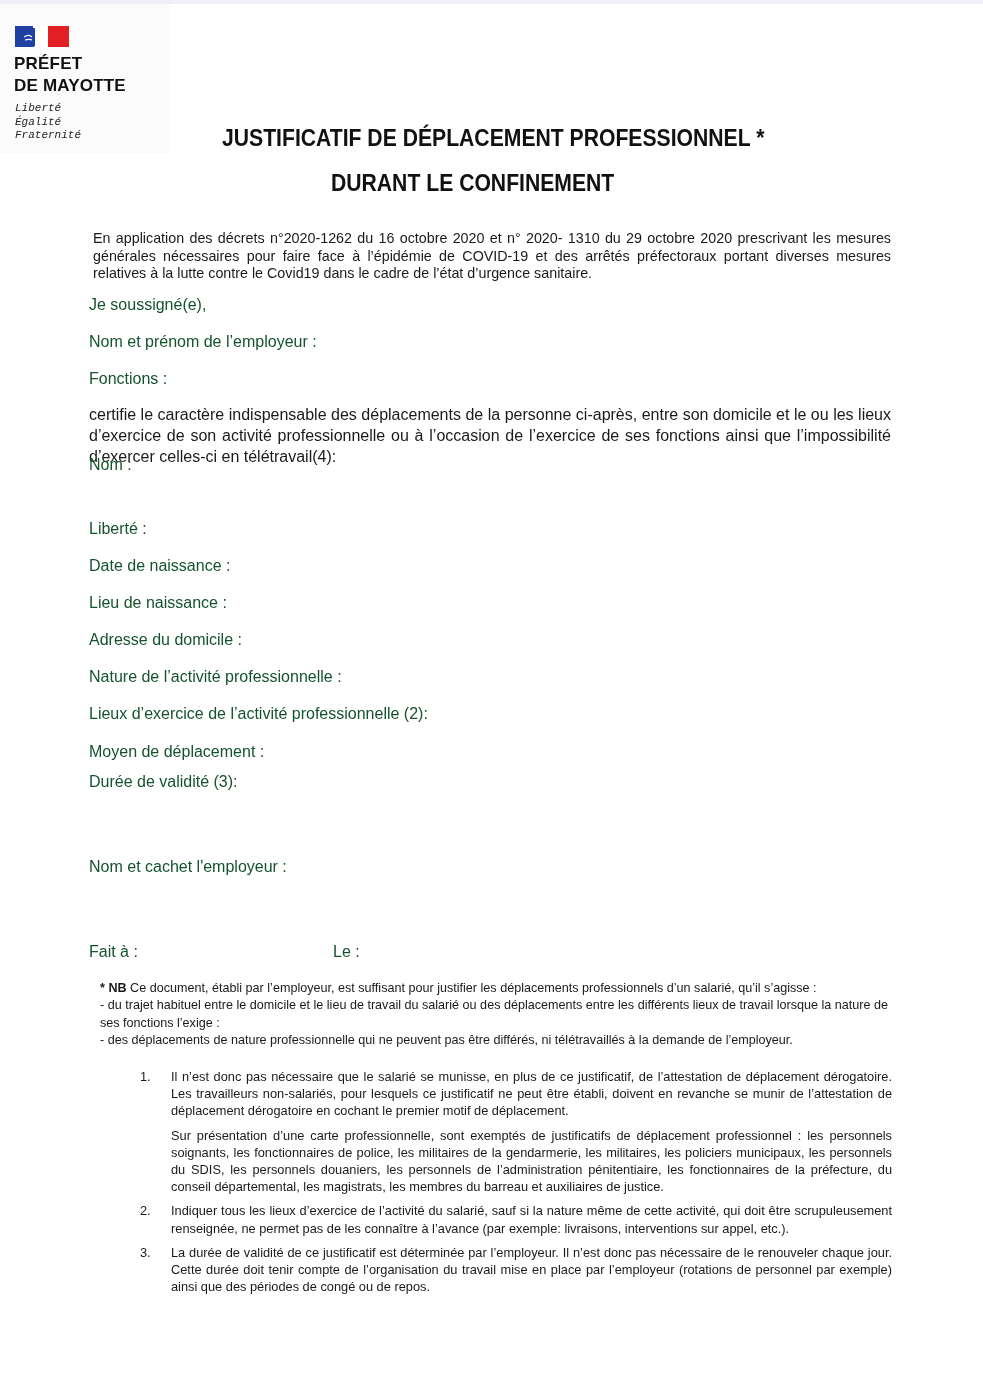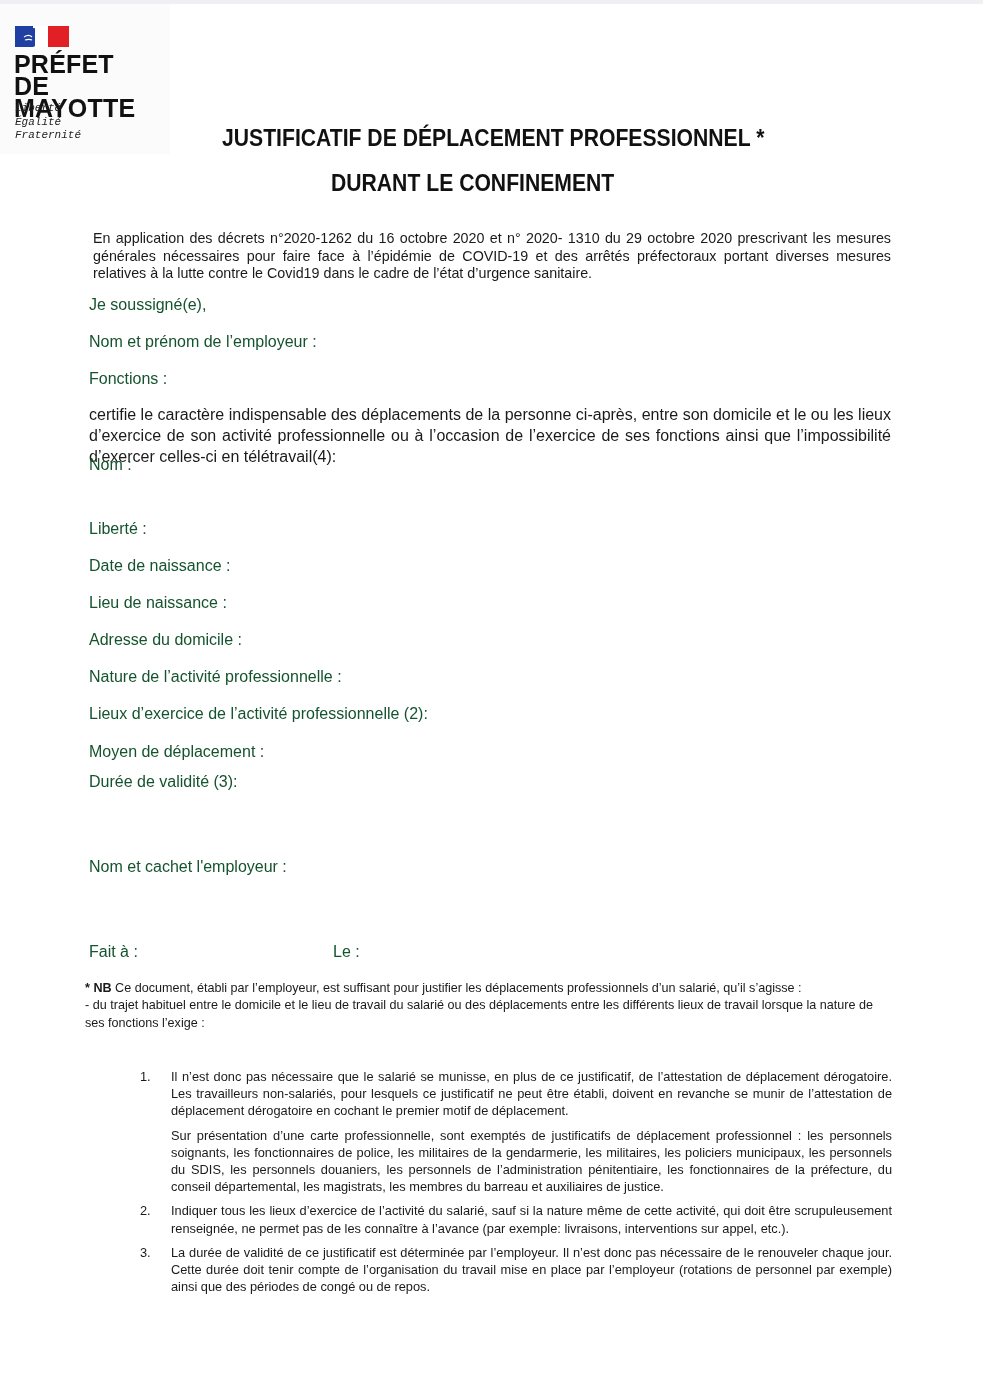--- a/index.html
+++ b/index.html
@@ -5,33 +5,33 @@
   html, body { margin: 0; padding: 0; }
   body {
     width: 983px; height: 1397px; overflow: hidden;
     background: #ffffff; position: relative;
     font-family: "DejaVu Sans Condensed", "Liberation Sans Narrow", "Liberation Sans", sans-serif;
     color: #1a1a1a;
   }
   .top-strip { position: absolute; left: 0; top: 0; width: 983px; height: 4px; background: #eef0f3; }
   .logo-block { position: absolute; left: 0; top: 4px; width: 170px; height: 150px; background: #fbfbfb; }
   .flag { position: absolute; left: 15px; top: 22px; width: 54px; height: 21px; }
-  .logo-title { position: absolute; left: 14px; top: 49px; font-family: "Liberation Sans", sans-serif; font-weight: bold; font-size: 25px; line-height: 22px; letter-spacing: 0.2px; color: #111; }
+  .logo-title { position: absolute; left: 14px; top: 49px; font-family: "Liberation Sans", sans-serif; font-weight: bold; font-size: 17px; line-height: 22px; letter-spacing: 0.2px; color: #111; }
   .logo-motto { position: absolute; left: 15px; top: 98px; font-family: Liberation Mono, monospace; font-style: italic; font-size: 11px; line-height: 13.5px; color: #222; }
 
   .title { position: absolute; left: 0; width: 983px; font-family: "Liberation Sans", sans-serif; font-weight: bold; color: #111; font-size: 23px; transform: scaleX(0.92); transform-origin: left; }
   .title1 { top: 125px; left: 222px; width: auto; white-space: nowrap; }
   .title2 { top: 170px; left: 331px; width: auto; white-space: nowrap; }
 
   .intro { position: absolute; left: 93px; top: 230px; width: 798px; font-size: 14.3px; line-height: 17.5px; text-align: justify; font-family: "Liberation Sans", sans-serif; transform-origin: left; }
 
   .line { position: absolute; left: 89px; font-size: 16px; font-family: "Liberation Sans", sans-serif; white-space: nowrap; color: #14532d; }
   .para { position: absolute; left: 89px; top: 404px; width: 802px; font-size: 16px; line-height: 21px; text-align: justify; font-family: "Liberation Sans", sans-serif; }
 
-  .nb { position: absolute; left: 85px; top: 980px; width: 800px; font-size: 12.6px; line-height: 17.3px; font-family: "Liberation Sans", sans-serif; }
+  .nb { position: absolute; left: 100px; top: 980px; width: 800px; font-size: 12.6px; line-height: 17.3px; font-family: "Liberation Sans", sans-serif; }
   .nb b { font-weight: bold; }
 
   .notes { position: absolute; left: 140px; top: 1068px; width: 752px; font-size: 12.8px; line-height: 17.2px; font-family: "Liberation Sans", sans-serif; }
   .note { position: relative; padding-left: 31px; text-align: justify; margin-bottom: 7px; }
   .note .num { position: absolute; left: 0; top: 0; }
   .note p { margin: 0 0 7px 0; text-align: justify; }
 </style>
 </head>
 <body>
 
@@ -77,20 +77,21 @@
 <div class="line" style="top:743px">Moyen de déplacement :</div>
 <div class="line" style="top:773px">Durée de validité (3):</div>
 
 <div class="line" style="top:858px">Nom et cachet l'employeur :</div>
 <div class="line" style="top:943px">Fait à :</div>
 <div class="line" style="top:943px; left:333px">Le :</div>
 
 <div class="nb">
   <div><b>* NB</b><span> Ce document, établi par l’employeur, est suffisant pour justifier les déplacements professionnels d’un salarié, qu’il s’agisse :</span></div>
   <div>- du trajet habituel entre le domicile et le lieu de travail du salarié ou des déplacements entre les différents lieux de  travail lorsque la nature de ses fonctions l’exige :</div>
+  <div>-  des déplacements de nature professionnelle qui ne peuvent pas être différés, ni télétravaillés à la demande de l’employeur.</div>
 </div>
 
 <div class="notes">
   <div class="note">
     <span class="num">1.</span>
     <p>Il n’est donc pas nécessaire que le salarié se munisse, en plus de ce justificatif, de l’attestation de déplacement dérogatoire. Les travailleurs non-salariés, pour lesquels ce justificatif ne peut être établi, doivent en revanche se munir de l’attestation de déplacement dérogatoire en cochant le premier motif de déplacement.</p>
     <p>Sur présentation d’une carte professionnelle, sont exemptés de justificatifs de déplacement professionnel : les personnels soignants, les fonctionnaires de police, les militaires de la gendarmerie, les militaires, les policiers municipaux, les personnels du SDIS, les personnels douaniers, les personnels de l’administration pénitentiaire, les fonctionnaires de la préfecture, du conseil départemental, les magistrats, les membres du barreau et auxiliaires de justice.</p>
   </div>
   <div class="note">
     <span class="num">2.</span>

